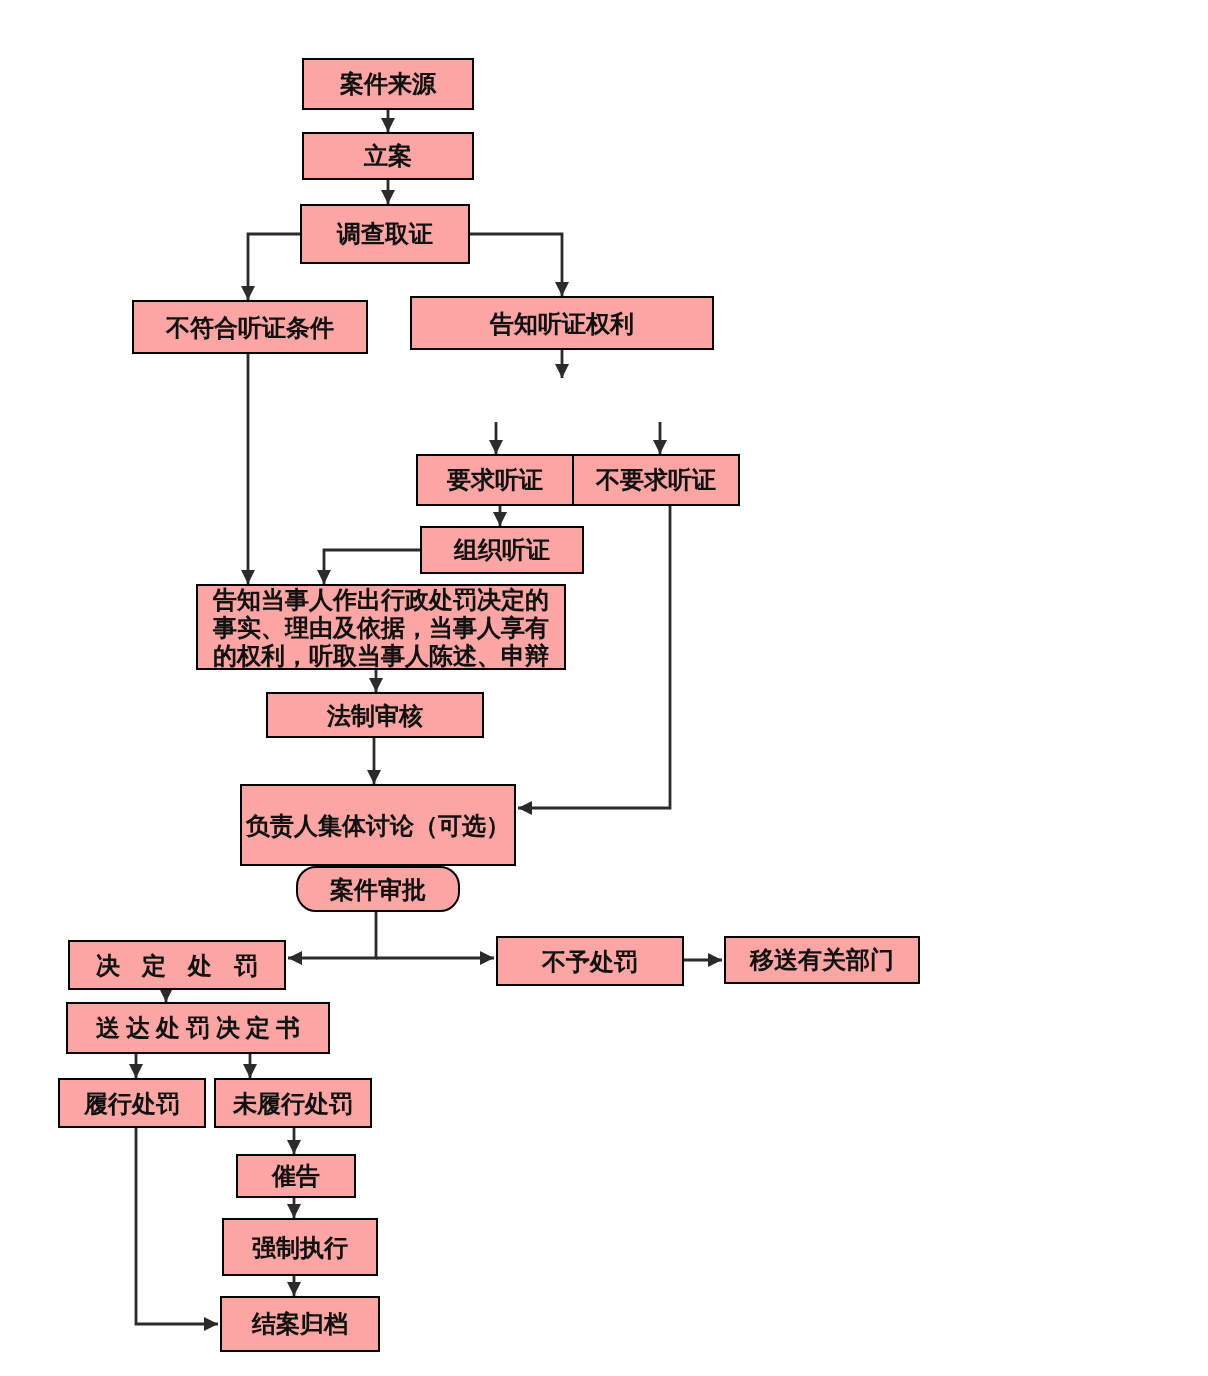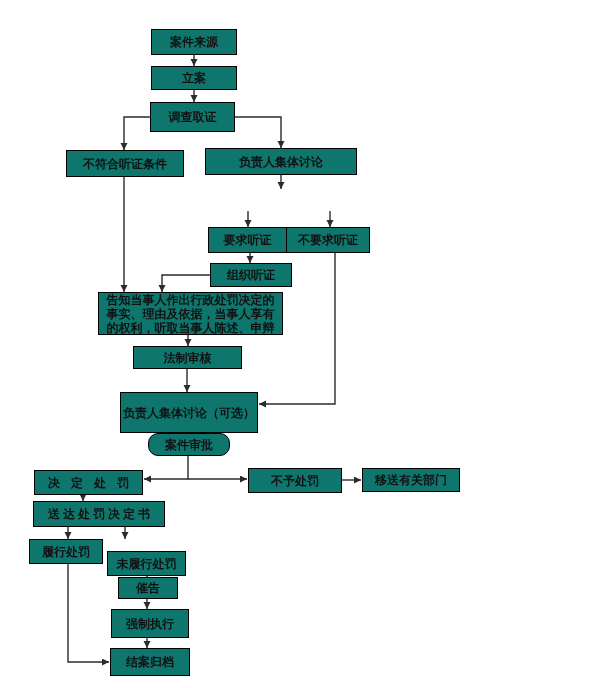--- a/index.html
+++ b/index.html
@@ -14,21 +14,21 @@
   }
   .wires {
     position: absolute;
     left: 0; top: 0;
     width: 604px; height: 688px;
   }
   .node {
     position: absolute;
     box-sizing: border-box;
     border: 1.5px solid #000000;
-    background: #0f766e;
+    background: #fca5a5;
     color: #111111;
     font-size: 12px;
     font-weight: bold;
     line-height: 14px;
     display: flex;
     align-items: center;
     justify-content: center;
     text-align: center;
   }
   .nowrap { white-space: nowrap; }
@@ -73,31 +73,31 @@
       <polyline points="147,599 147,609" marker-end="url(#ah)"></polyline>
       <polyline points="147,638 147,648" marker-end="url(#ah)"></polyline>
       <polyline points="68,564 68,662 109,662" marker-end="url(#ah)"></polyline>
     </g>
   </svg>
 
   <div class="node" style="left:151px; top:29px;  width:86px;  height:26px;">案件来源</div>
   <div class="node" style="left:151px; top:66px;  width:86px;  height:24px;">立案</div>
   <div class="node" style="left:150px; top:102px; width:85px;  height:30px;">调查取证</div>
   <div class="node nowrap" style="left:66px;  top:150px; width:118px; height:27px;text-align:right;">不符合听证条件</div>
-  <div class="node nowrap" style="left:205px; top:148px; width:152px; height:27px;">负责人集体讨论</div>
+  <div class="node nowrap" style="left:205px; top:148px; width:152px; height:27px;">告知听证权利</div>
   <div class="node" style="left:208px; top:227px; width:79px;  height:26px;">要求听证</div>
   <div class="node nowrap" style="left:286px; top:227px; width:84px; height:26px;">不要求听证</div>
   <div class="node" style="left:210px; top:263px; width:82px;  height:24px;">组织听证</div>
   <div class="node pad2" style="left:98px; top:292px; width:185px; height:43px;">告知当事人作出行政处罚决定的事实、理由及依据，当事人享有的权利，听取当事人陈述、申辩</div>
   <div class="node" style="left:133px; top:346px; width:109px; height:23px;">法制审核</div>
   <div class="node nowrap" style="left:120px; top:392px; width:138px; height:41px;">负责人集体讨论（可选）</div>
   <div class="node" style="left:148px; top:433px; width:82px;  height:23px;border-radius:10px;">案件审批</div>
   <div class="node nowrap spread4" style="left:34px; top:470px; width:109px; height:25px;">决定处罚</div>
   <div class="node" style="left:248px; top:468px; width:94px;  height:25px;">不予处罚</div>
   <div class="node nowrap" style="left:362px; top:468px; width:98px; height:24px;">移送有关部门</div>
   <div class="node nowrap spread7" style="left:33px; top:501px; width:132px; height:26px;">送达处罚决定书</div>
   <div class="node" style="left:29px;  top:539px; width:74px;  height:25px;">履行处罚</div>
-  <div class="node nowrap" style="left:107px; top:539px; width:79px; height:25px;margin-top:12px;">未履行处罚</div>
+  <div class="node nowrap" style="left:107px; top:539px; width:79px; height:25px;">未履行处罚</div>
   <div class="node" style="left:118px; top:577px; width:60px;  height:22px;">催告</div>
   <div class="node" style="left:111px; top:609px; width:78px;  height:29px;">强制执行</div>
   <div class="node" style="left:110px; top:648px; width:80px;  height:28px;">结案归档</div>
 
 </div>
 
 </body></html>

